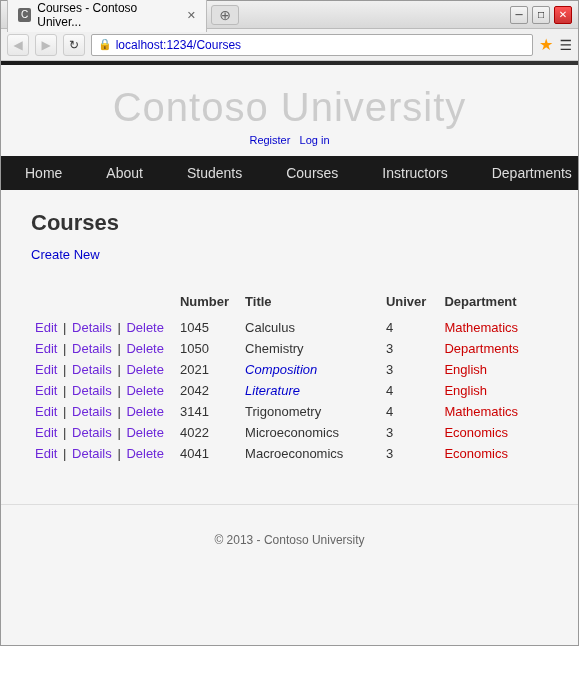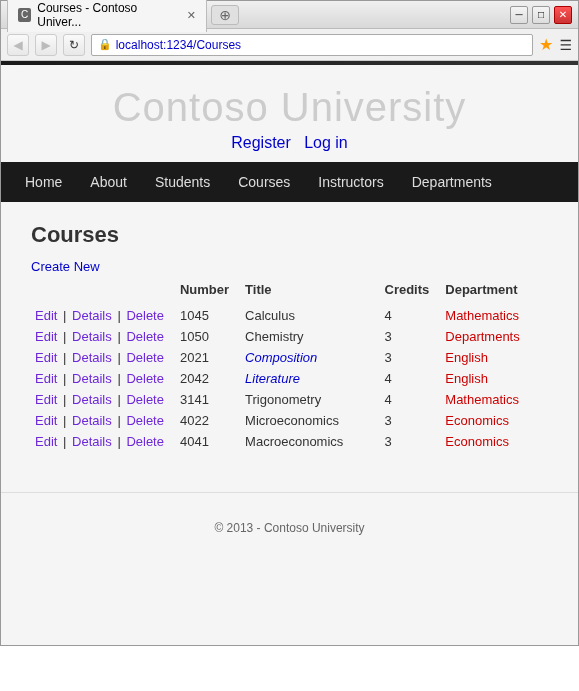--- a/index.html
+++ b/index.html
@@ -24,31 +24,31 @@
     .address-text { color: #00c; font-size: 12px; }
     .star-btn { font-size: 16px; color: #f90; cursor: pointer; }
     .menu-btn { font-size: 14px; color: #333; cursor: pointer; }
 
     .browser-accent { height: 4px; background: linear-gradient(to right, #1a1a1a, #333); }
 
     
     .page { background: #f5f5f5; min-height: 580px; }
     .page-header { text-align: center; padding: 20px 0 10px; background: #f5f5f5; }
     .site-title { font-size: 40px; color: #ccc; font-weight: 300; letter-spacing: 1px; }
-    .auth-links { font-size: 16px; color: #333; margin-top: 4px; }
+    .auth-links { font-size: 11px; color: #333; margin-top: 4px; }
     .auth-links a { color: #00c; text-decoration: none; }
 
     
-    .main-nav { background: #1a1a1a; display: flex; align-items: center; height: 40px; padding: 0 10px; gap: 0; }
+    .main-nav { background: #1a1a1a; display: flex; align-items: center; height: 34px; padding: 0 10px; gap: 16px; }
     .main-nav a { color: #ddd; text-decoration: none; padding: 0 14px; font-size: 14px; line-height: 34px; }
 
     
     .content { padding: 20px 30px; background: #f5f5f5; }
     .page-title { font-size: 22px; font-weight: bold; color: #333; margin-bottom: 10px; }
-    .create-link { color: #00c; text-decoration: none; font-size: 13px; display: inline-block; margin-bottom: 4px; }
+    .create-link { color: #00c; text-decoration: none; font-size: 13px; display: inline-block; margin-bottom: 28px; }
 
     
     .courses-table { width: 100%; border-collapse: collapse; font-size: 13px; }
     .courses-table th { text-align: left; font-weight: bold; padding: 4px 12px 8px 4px; color: #333; border: none; }
     .courses-table td { padding: 3px 12px 3px 4px; color: #333; vertical-align: middle; }
     .courses-table .actions { white-space: nowrap; color: #000; }
     .courses-table .actions a { color: #6d28d9; text-decoration: none; font-size: 13px; }
     .courses-table .actions span.sep { color: #333; margin: 0 2px; }
     .courses-table .dept { color: #c00; }
     .courses-table .title-link { color: #00c; text-decoration: none; font-style: italic; }
@@ -120,21 +120,21 @@
     <div class="content">
       <h2 class="page-title">Courses</h2>
       <a href="#" class="create-link">Create New</a>
 
       <table class="courses-table">
         <thead>
           <tr>
             <th class="col-actions"></th>
             <th class="col-number">Number</th>
             <th class="col-title">Title</th>
-            <th class="col-credits">Credits</th>
+            <th class="col-credits">Univer</th>
             <th class="col-dept">Department</th>
           </tr>
         </thead>
         <tbody id="courses-tbody">
         <tr>
               <td class="actions"><a href="#">Edit</a><span class="sep"> | </span><a href="#">Details</a><span class="sep"> | </span><a href="#">Delete</a></td>
               <td>1045</td>
               <td>Calculus</td>
               <td>4</td>
               <td class="dept">Mathematics</td>

